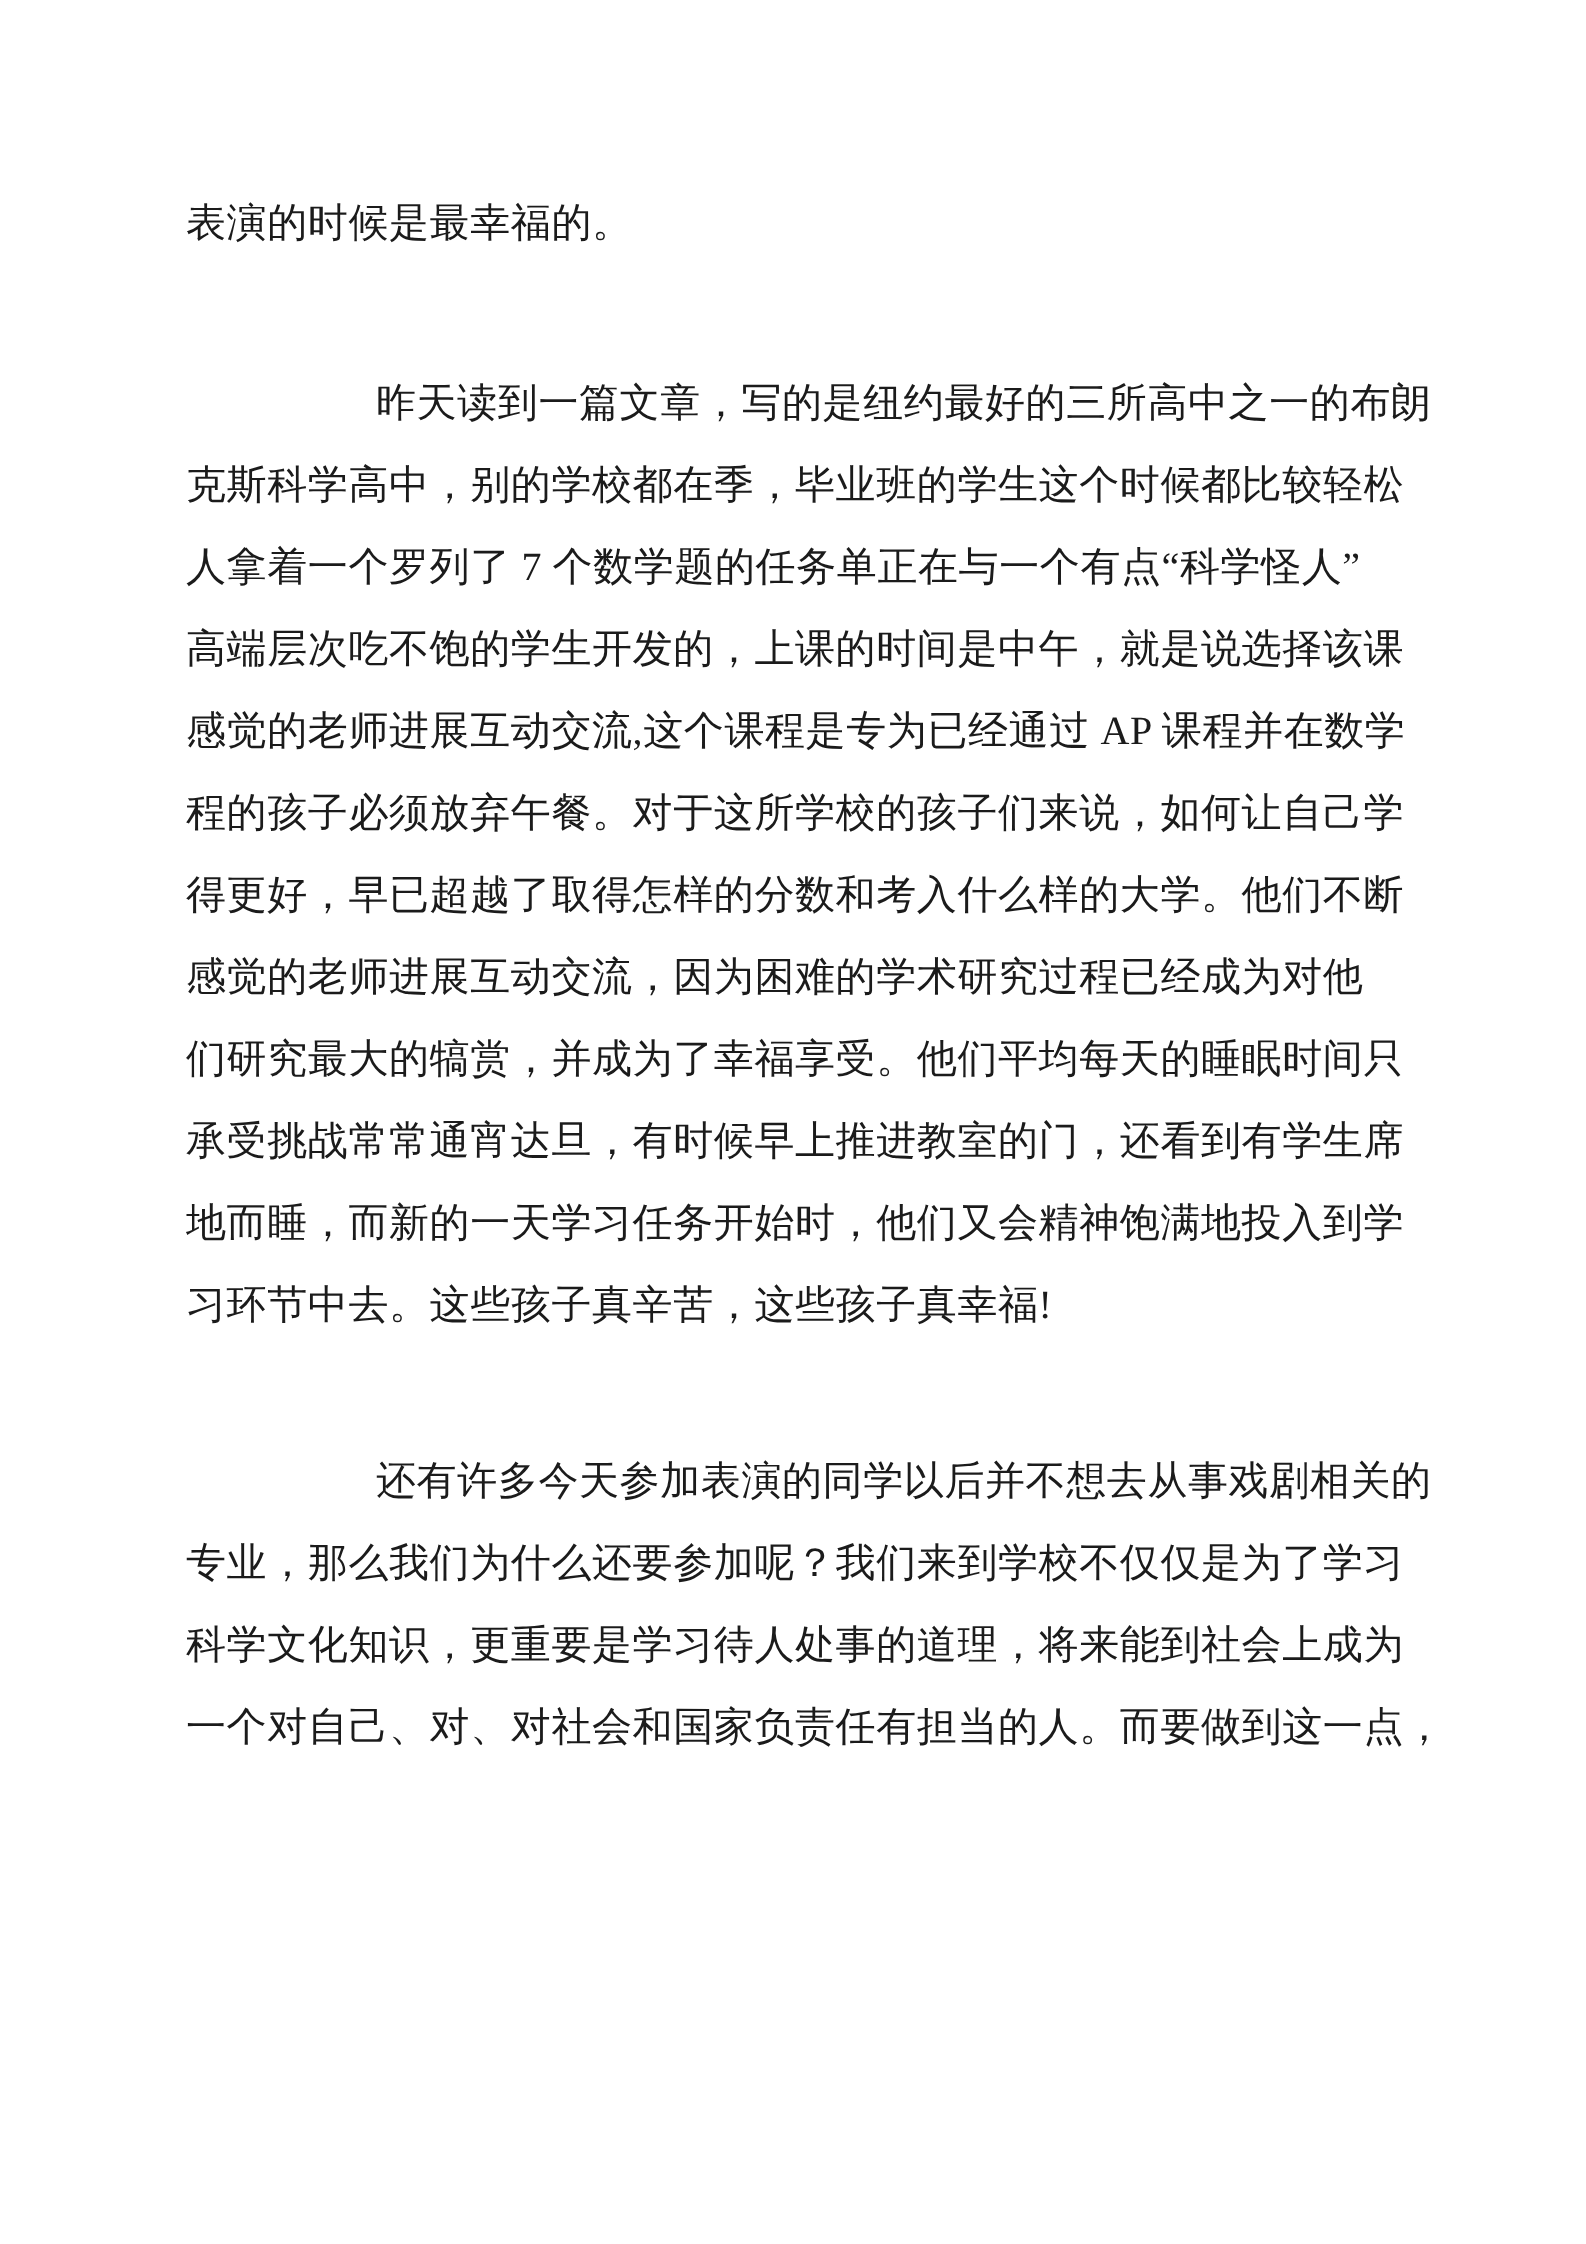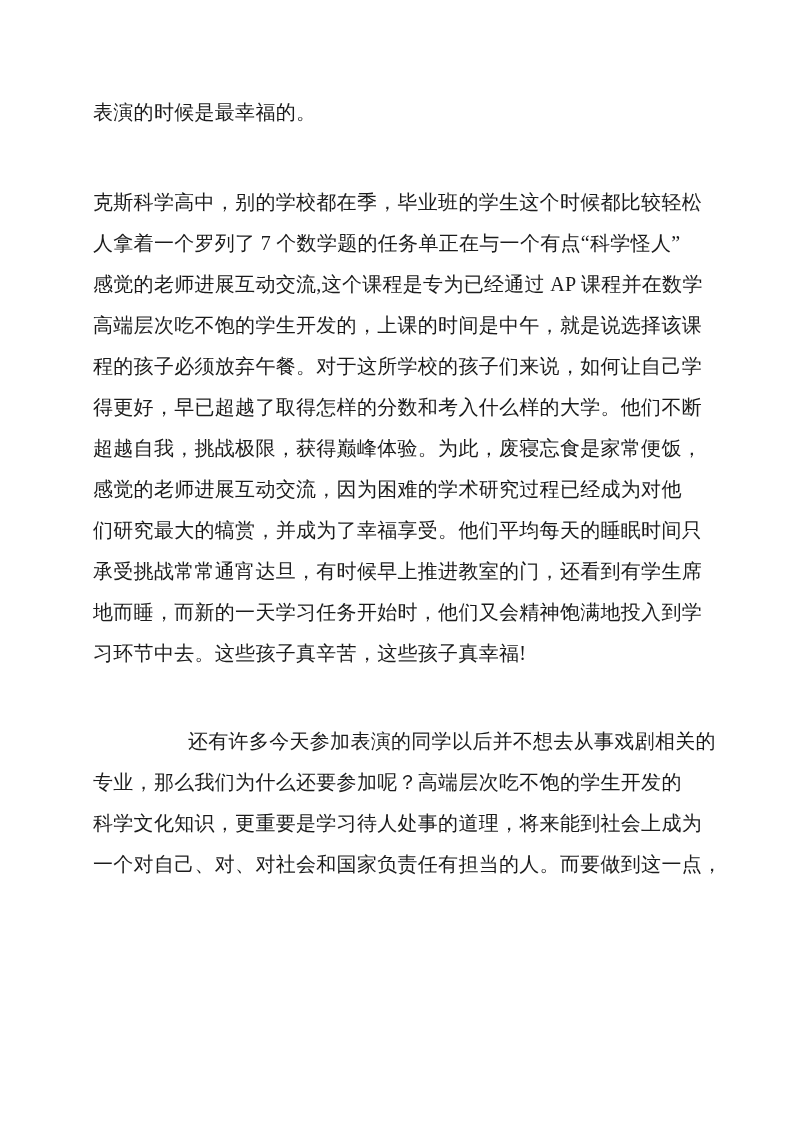--- a/index.html
+++ b/index.html
@@ -44,35 +44,35 @@
 <body>
 
 <div class="page">
   <div class="content">
 
     <div class="para para-gap-1">
       <div class="line">表演的时候是最幸福的。</div>
     </div>
 
     <div class="para para-gap-2">
+      <div class="line indent">昨天读到一篇文章，写的是纽约最好的三所高中之一的布朗</div>
       <div class="line">克斯科学高中，别的学校都在季，毕业班的学生这个时候都比较轻松</div>
       <div class="line">人拿着一个罗列了 7 个数学题的任务单正在与一个有点“科学怪人”</div>
+      <div class="line">高端层次吃不饱的学生开发的，上课的时间是中午，就是说选择该课</div>
       <div class="line">感觉的老师进展互动交流,这个课程是专为已经通过 AP 课程并在数学</div>
-      <div class="line">高端层次吃不饱的学生开发的，上课的时间是中午，就是说选择该课</div>
       <div class="line">程的孩子必须放弃午餐。对于这所学校的孩子们来说，如何让自己学</div>
       <div class="line">得更好，早已超越了取得怎样的分数和考入什么样的大学。他们不断</div>
-      <div class="line">超越自我，挑战极限，获得巅峰体验。为此，废寝忘食是家常便饭，</div>
       <div class="line">感觉的老师进展互动交流，因为困难的学术研究过程已经成为对他</div>
       <div class="line">们研究最大的犒赏，并成为了幸福享受。他们平均每天的睡眠时间只</div>
       <div class="line">承受挑战常常通宵达旦，有时候早上推进教室的门，还看到有学生席</div>
       <div class="line">地而睡，而新的一天学习任务开始时，他们又会精神饱满地投入到学</div>
       <div class="line">习环节中去。这些孩子真辛苦，这些孩子真幸福!</div>
     </div>
 
     <div class="para">
       <div class="line indent">还有许多今天参加表演的同学以后并不想去从事戏剧相关的</div>
-      <div class="line">专业，那么我们为什么还要参加呢？高端层次吃不饱的学生开发的</div>
+      <div class="line">专业，那么我们为什么还要参加呢？我们来到学校不仅仅是为了学习</div>
       <div class="line">科学文化知识，更重要是学习待人处事的道理，将来能到社会上成为</div>
       <div class="line">一个对自己、对、对社会和国家负责任有担当的人。而要做到这一点，</div>
     </div>
 
   </div>
 </div>
 
 </body></html>

